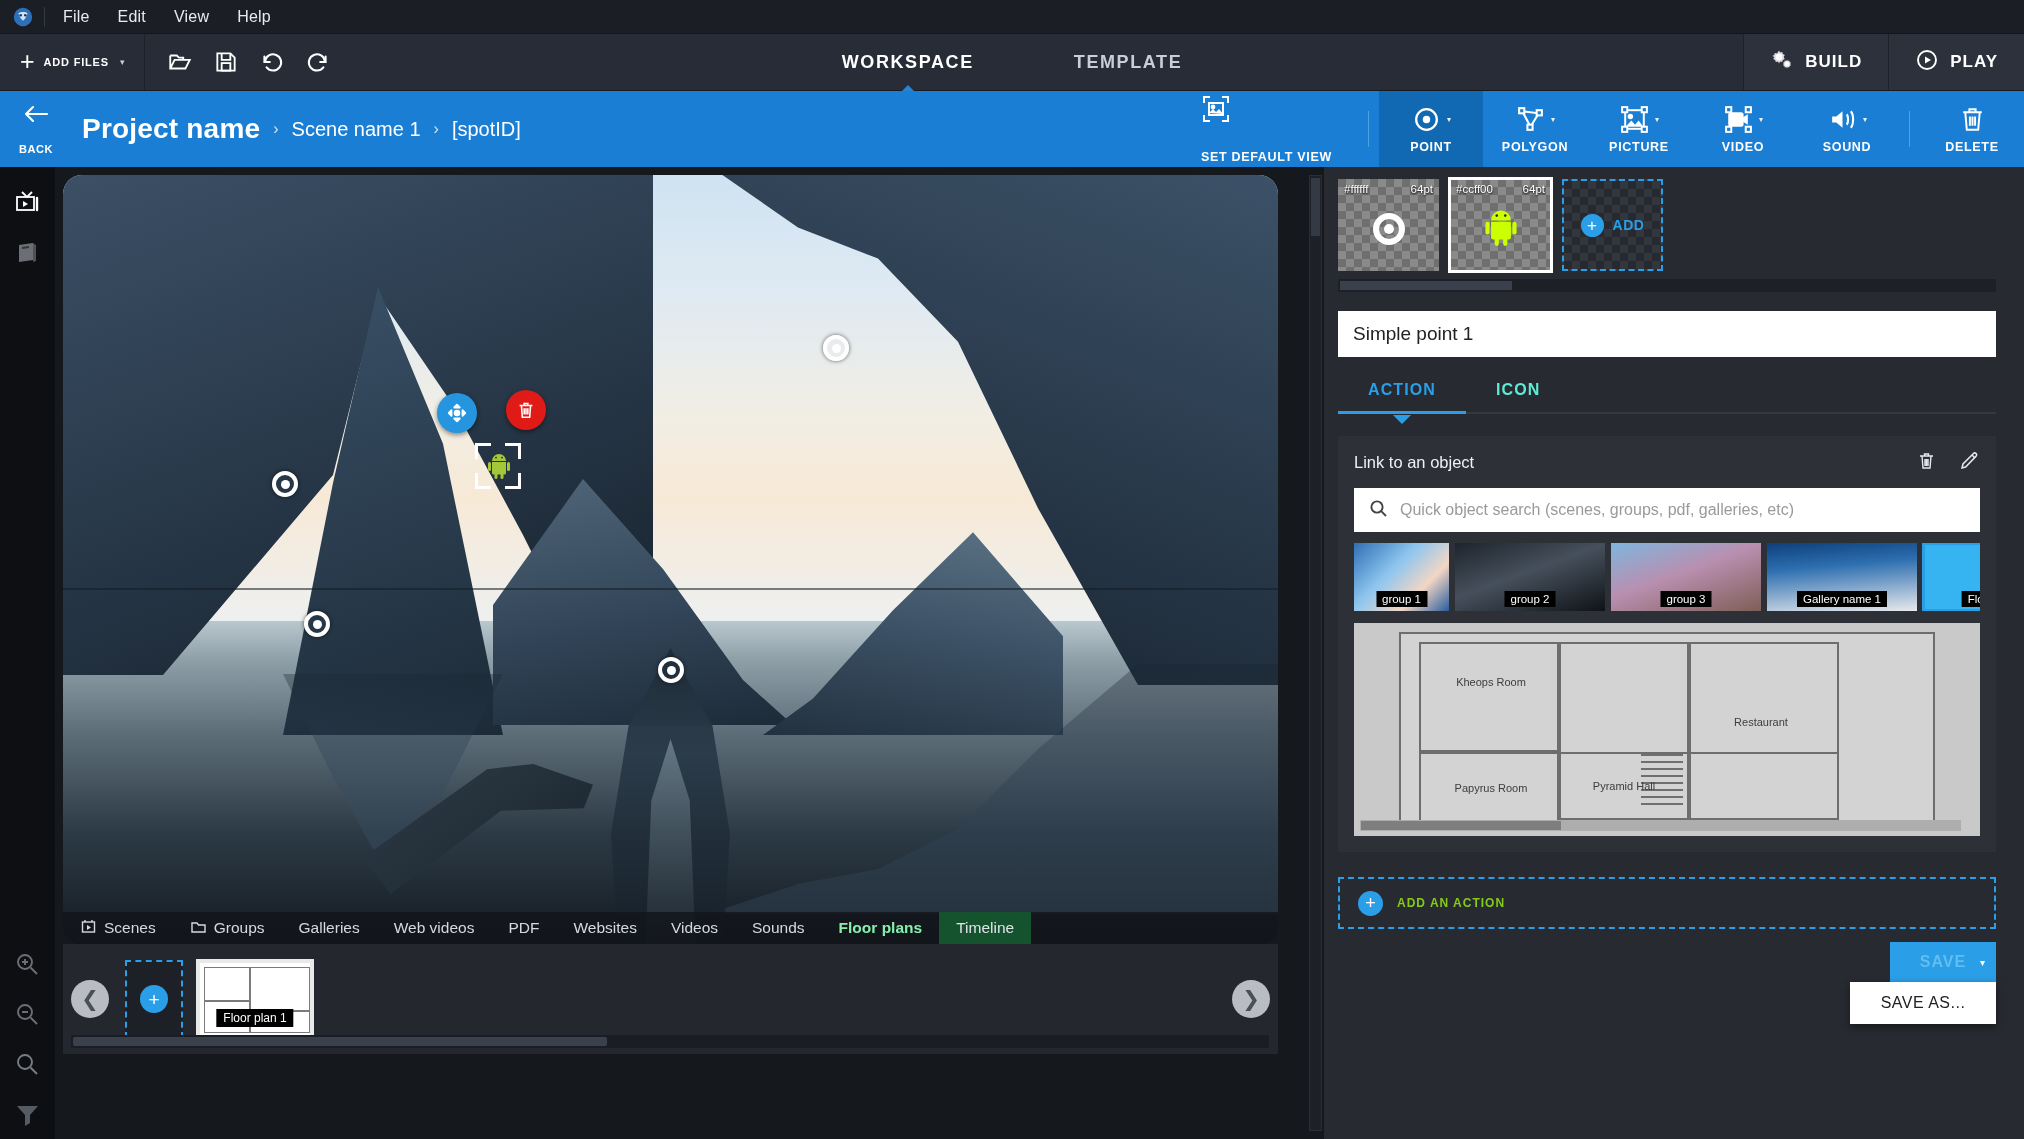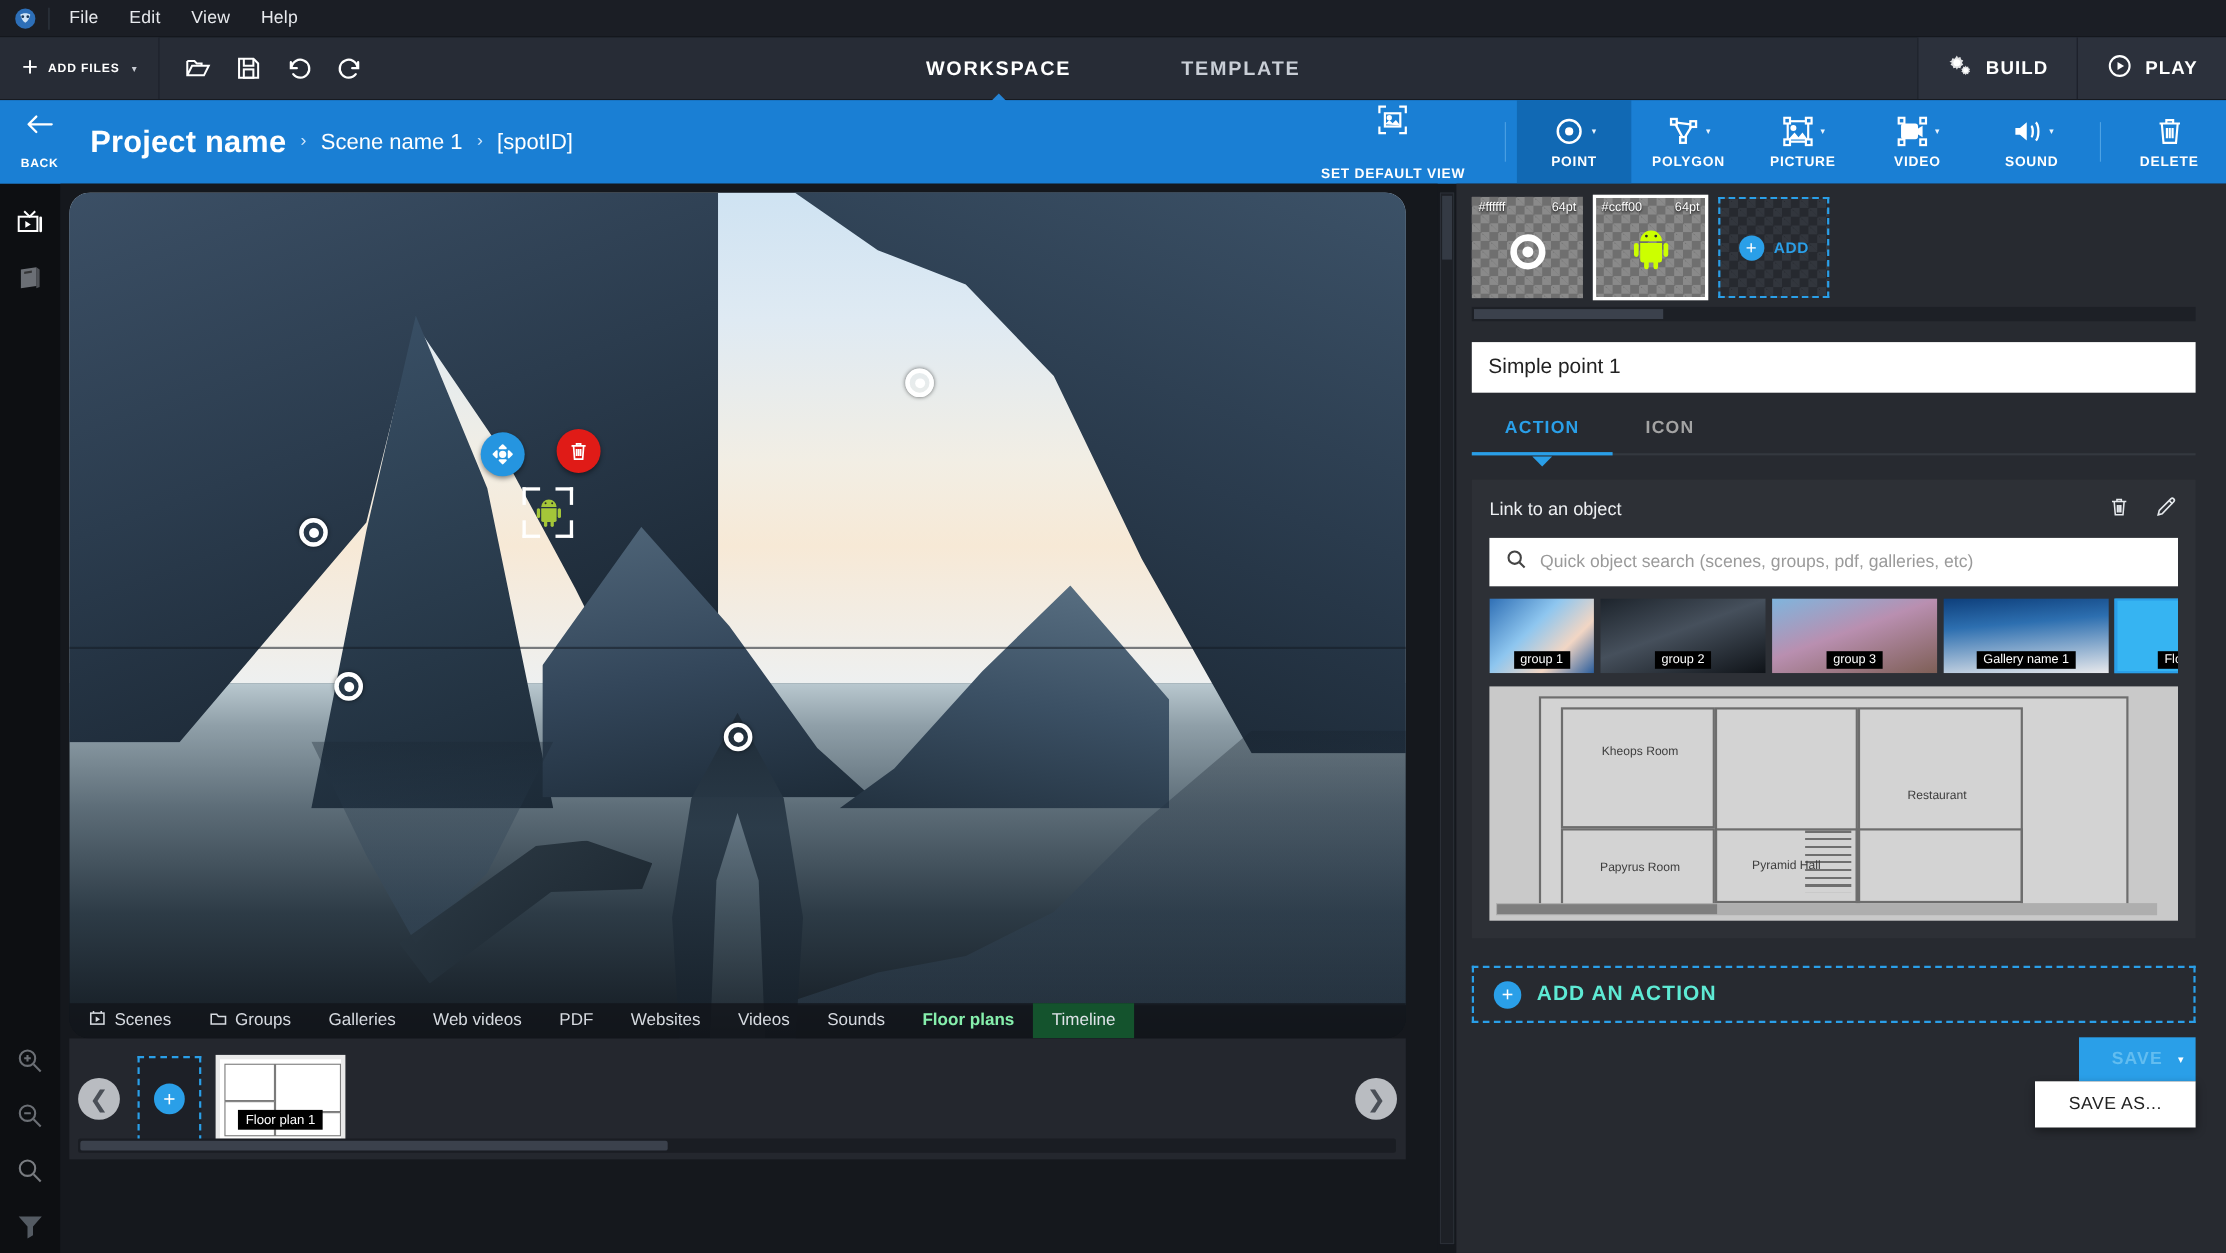--- a/index.html
+++ b/index.html
@@ -90,21 +90,21 @@
   .bb-tool {
     display: flex; flex-direction: column; align-items: center; justify-content: center;
     padding: 0 6px; min-width: 104px; cursor: pointer; position: relative; gap: 5px;
   }
   .bb-tool.sel { background: #1169b4; }
   .bb-tool .ico-row { display: flex; align-items: center; gap: 5px; }
   .bb-tool svg.icn { width: 31px; height: 31px; }
   .bb-tool .dcaret { font-size: 8px; color: #eaf4fd; }
   .bb-tool .lbl { font-size: 12.5px; font-weight: bold; letter-spacing: .7px; }
   .bb-div { width: 1px; background: #4ea2e4; margin: 20px 10px; }
-  .bb-setdefault { display: flex; flex-direction: column; align-items: center; justify-content: center; gap: 22px; padding: 4px 26px; cursor: pointer; }
+  .bb-setdefault { display: flex; flex-direction: column; justify-content: center; gap: 22px; padding: 4px 26px; cursor: pointer; }
   .bb-setdefault svg { width: 30px; height: 30px; }
   .bb-setdefault .lbl { font-size: 12.5px; font-weight: bold; letter-spacing: .7px; }
 
   
   .body { flex: 1; display: flex; min-height: 0; background: #191c22; }
 
   
   .rail {
     width: 55px; flex: 0 0 55px; background: #0d0f12; display: flex; flex-direction: column;
     align-items: center; padding-top: 10px;
@@ -316,21 +316,21 @@
 
   .name-input {
     margin-top: 19px; height: 46px; background: #fff; color: #222;
     display: flex; align-items: center; padding: 0 15px; font-size: 19px;
     border: none; outline: none; width: 100%; font-family: "Liberation Sans", sans-serif;
   }
 
   .tabs { margin-top: 11px; display: flex; border-bottom: 2px solid #34383f; position: relative; }
   .ptab {
     padding: 13px 30px; font-size: 16px; font-weight: bold; letter-spacing: 1.1px;
-    color: #a3a3a3; cursor: pointer; position: relative;
+    color: #5eead4; cursor: pointer; position: relative;
   }
   .ptab.active { color: #2a9fe8; }
   .ptab.active::after {
     content:''; position: absolute; left: 0; right: 0; bottom: -2px; height: 3px; background: #2a9fe8;
   }
   .ptab.active::before {
     content:''; position: absolute; left: 50%; transform: translateX(-50%); bottom: -12px;
     border-left: 9px solid transparent; border-right: 9px solid transparent; border-top: 9px solid #2a9fe8;
   }
 
@@ -382,21 +382,21 @@
   .pp-scroll .t { position: absolute; left: 1px; top: 1px; height: 9px; width: 200px; background: #7e7e7e; }
 
   .add-action {
     margin-top: 25px; height: 52px; border: 2px dashed #2a9fe8;
     display: flex; align-items: center; gap: 14px; padding-left: 18px; cursor: pointer;
   }
   .add-action .pdot {
     width: 25px; height: 25px; border-radius: 50%; background: #2a9fe8; color: #fff;
     display: flex; align-items: center; justify-content: center; font-size: 18px; line-height: 1;
   }
-  .add-action .lbl { font-size: 19px; font-weight: bold; letter-spacing: 1px; color: #5eead4; }
+  .add-action .lbl { font-size: 12px; font-weight: bold; letter-spacing: 1px; color: #84cc16; }
 
   .save-area { margin-top: 13px; display: flex; justify-content: flex-end; position: relative; }
   .save-btn {
     background: #2a9fe8; height: 40px; width: 106px; display: flex; align-items: center;
     justify-content: center; gap: 0; cursor: pointer; position: relative;
   }
   .save-btn .lbl { font-size: 16px; font-weight: bold; letter-spacing: 1px; color: #62bdf0; }
   .save-btn .sc { position: absolute; right: 11px; font-size: 10px; color: #fff; }
   .save-menu {
     position: absolute; right: 0; top: 40px; background: #fff; width: 146px; height: 42px;

